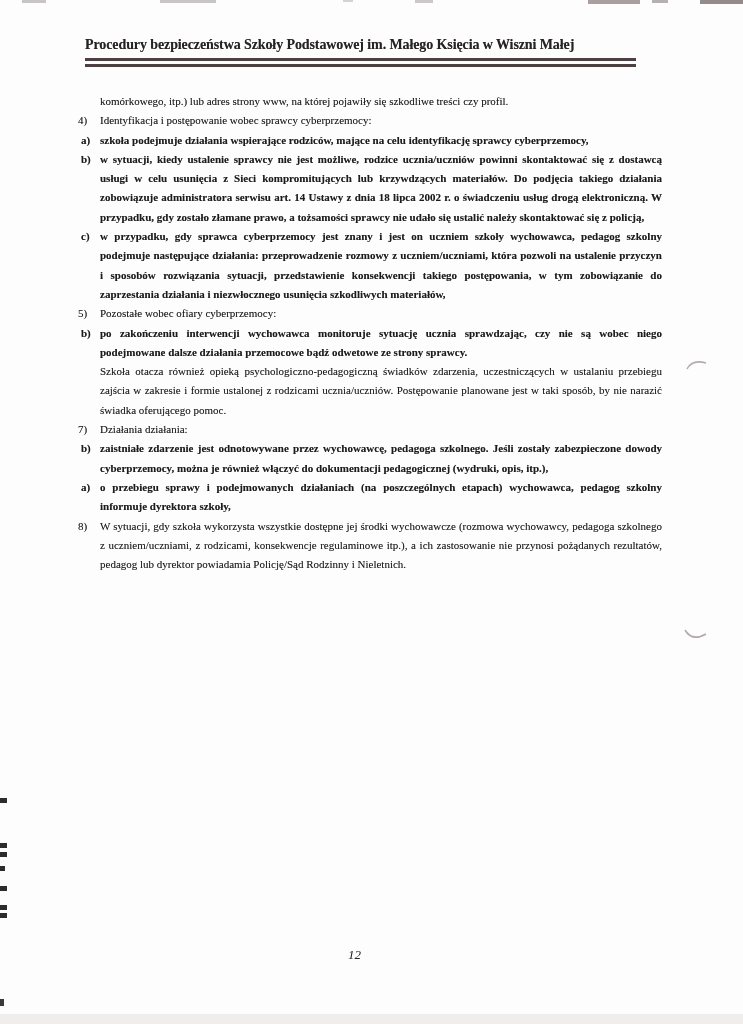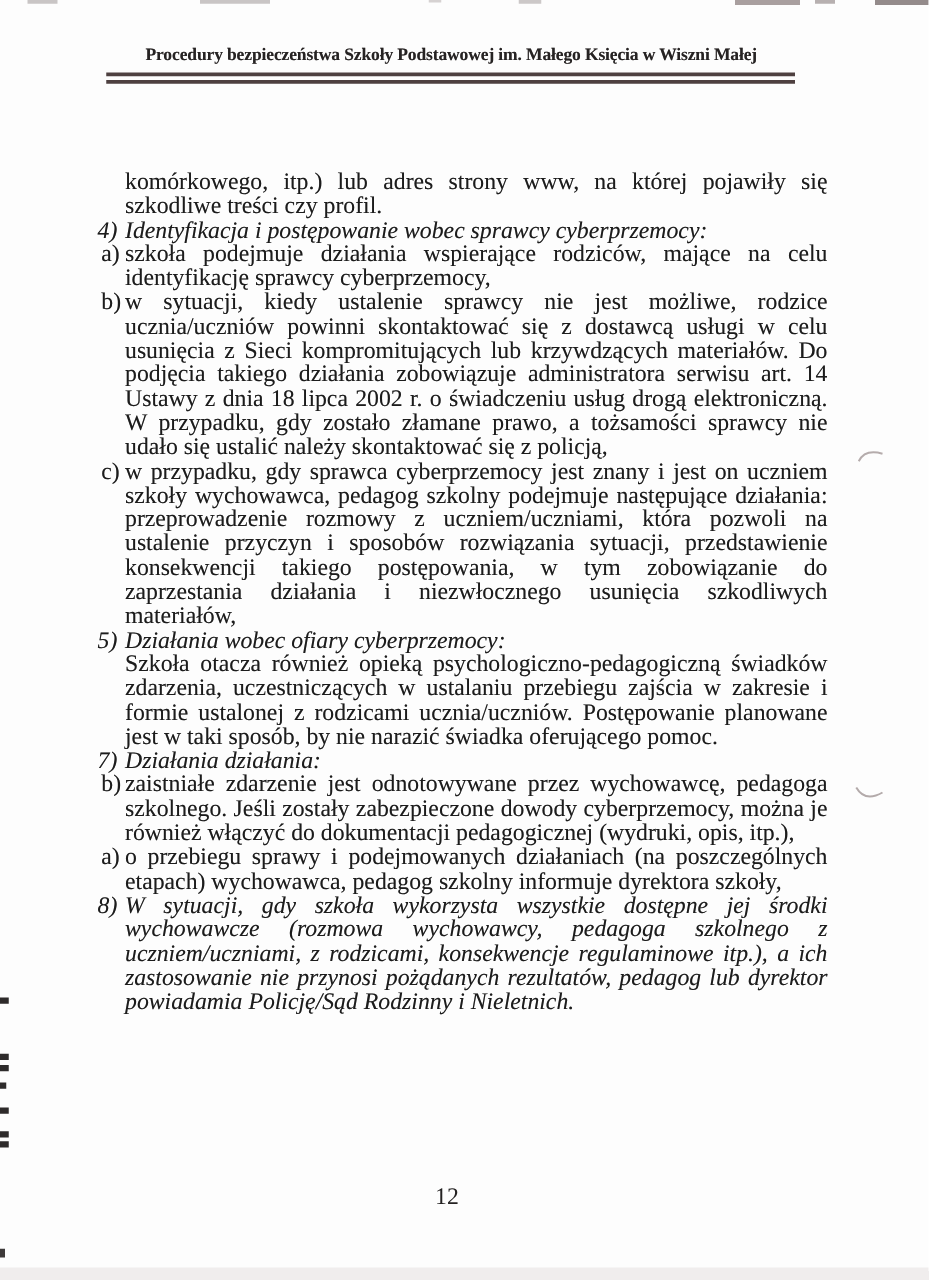--- a/index.html
+++ b/index.html
@@ -5,46 +5,45 @@
   html,body { margin:0; padding:0; background:#ffffff; }
   .page {
     position:relative; width:743px; height:1024px;
     background:#fdfdfd; overflow:hidden;
     font-family:"Liberation Serif", serif;
     color:#1c1c1c;
   }
   
   .header-title {
     position:absolute; top:37px; left:85px; width:552px;
-    text-align:center; font-weight:bold; font-size:14px;
+    font-weight:bold; font-size:14px;
     letter-spacing:-0.1px; color:#262323;
     text-shadow:0 0 0.4px rgba(40,30,30,0.45);
   }
   .header-rule {
     position:absolute; top:58px; left:85px; width:551px; height:3px;
     border-top:3px solid #4e4040; border-bottom:3px solid #4e4040;
   }
   
   .doc-body {
     position:absolute; top:92px; left:100px; width:562px;
-    font-size:19px; line-height:19.3px; text-align:justify;
+    font-size:11px; line-height:19.3px; text-align:justify;
     text-shadow:0 0 0.35px rgba(20,20,20,0.4);
-    margin-top:44px;
   }
   .doc-body p { margin:0; padding:0; }
   .cont  { margin-left:36px; }
-  .num   { padding-left:22px; text-indent:-22px;font-style:italic; }
+  .num   { padding-left:22px; text-indent:-22px; }
   .num .m{ display:inline-block; width:22px; text-indent:0; }
-  .sub   { padding-left:36px; text-indent:-19px; }
+  .sub   { padding-left:36px; text-indent:-19px;font-weight:bold; }
   .sub .m{ display:inline-block; width:19px; text-indent:0; }
   .p6    { margin-left:22px; }
   
   .pageno {
     position:absolute; top:947px; left:348px;
-    font-size:19px; color:#242222;
+    font-size:13px; color:#242222;font-style:italic;
   }
   
   .mark { position:absolute; }
   .tm1 { left:22px;  top:0; width:24px; height:3px; background:#c9c5c5; }
   .tm2 { left:160px; top:0; width:56px; height:3px; background:#c9c5c5; }
   .tm3 { left:343px; top:0; width:10px; height:2px; background:#d6d2d2; }
   .tm4 { left:415px; top:0; width:18px; height:3px; background:#ccc8c8; }
   .tm5 { left:588px; top:0; width:52px; height:4px; background:#a99f9f; }
   .tm6 { left:652px; top:0; width:16px; height:3px; background:#b7b0b0; }
   .tm7 { left:700px; top:0; width:43px; height:4px; background:#948b8b; }
@@ -90,21 +89,22 @@
 
   <div class="doc-body">
 
     <p class="cont">komórkowego, itp.) lub adres strony www, na której pojawiły się szkodliwe treści czy profil.</p>
 
     <p class="num"><span class="m">4)</span><span>Identyfikacja i postępowanie wobec sprawcy cyberprzemocy:</span></p>
     <p class="sub"><span class="m">a)</span><span>szkoła podejmuje działania wspierające rodziców, mające na celu identyfikację sprawcy cyberprzemocy,</span></p>
     <p class="sub"><span class="m">b)</span><span>w sytuacji, kiedy ustalenie sprawcy nie jest możliwe, rodzice ucznia/uczniów powinni skontaktować się z dostawcą usługi w celu usunięcia z Sieci kompromitujących lub krzywdzących materiałów. Do podjęcia takiego działania zobowiązuje administratora serwisu art. 14 Ustawy z dnia 18 lipca 2002 r. o świadczeniu usług drogą elektroniczną. W przypadku, gdy zostało złamane prawo, a tożsamości sprawcy nie udało się ustalić należy skontaktować się z policją,</span></p>
     <p class="sub"><span class="m">c)</span><span>w przypadku, gdy sprawca cyberprzemocy jest znany i jest on uczniem szkoły wychowawca, pedagog szkolny podejmuje następujące działania: przeprowadzenie rozmowy z uczniem/uczniami, która pozwoli na ustalenie przyczyn i sposobów rozwiązania sytuacji, przedstawienie konsekwencji takiego postępowania, w tym zobowiązanie do zaprzestania działania i niezwłocznego usunięcia szkodliwych materiałów,</span></p>
 
-    <p class="num"><span class="m">5)</span><span>Działania wobec ofiary cyberprzemocy:</span></p>
+    <p class="num"><span class="m">5)</span><span>Pozostałe wobec ofiary cyberprzemocy:</span></p>
+    <p class="sub"><span class="m">b)</span><span>po zakończeniu interwencji wychowawca monitoruje sytuację ucznia sprawdzając, czy nie są wobec niego podejmowane dalsze działania przemocowe bądź odwetowe ze strony sprawcy.</span></p>
 
     <p class="p6">Szkoła otacza również opieką psychologiczno-pedagogiczną świadków zdarzenia, uczestniczących w ustalaniu przebiegu zajścia w zakresie i formie ustalonej z rodzicami ucznia/uczniów. Postępowanie planowane jest w taki sposób, by nie narazić świadka oferującego pomoc.</p>
 
     <p class="num"><span class="m">7)</span><span>Działania działania:</span></p>
     <p class="sub"><span class="m">b)</span><span>zaistniałe zdarzenie jest odnotowywane przez wychowawcę, pedagoga szkolnego. Jeśli zostały zabezpieczone dowody cyberprzemocy, można je również włączyć do dokumentacji pedagogicznej (wydruki, opis, itp.),</span></p>
     <p class="sub"><span class="m">a)</span><span>o przebiegu sprawy i podejmowanych działaniach (na poszczególnych etapach) wychowawca, pedagog szkolny informuje dyrektora szkoły,</span></p>
 
     <p class="num"><span class="m">8)</span><span>W sytuacji, gdy szkoła wykorzysta wszystkie dostępne jej środki wychowawcze (rozmowa wychowawcy, pedagoga szkolnego z uczniem/uczniami, z rodzicami, konsekwencje regulaminowe itp.), a ich zastosowanie nie przynosi pożądanych rezultatów, pedagog lub dyrektor powiadamia Policję/Sąd Rodzinny i Nieletnich.</span></p>
 
   </div>

